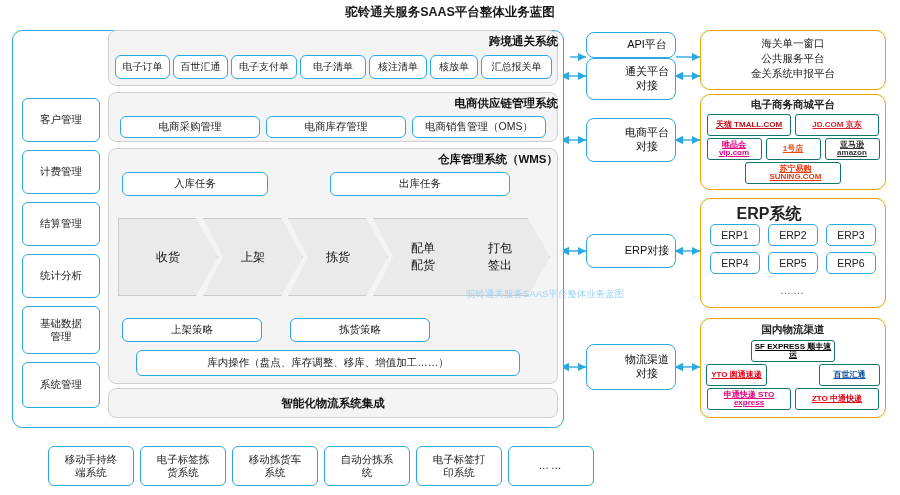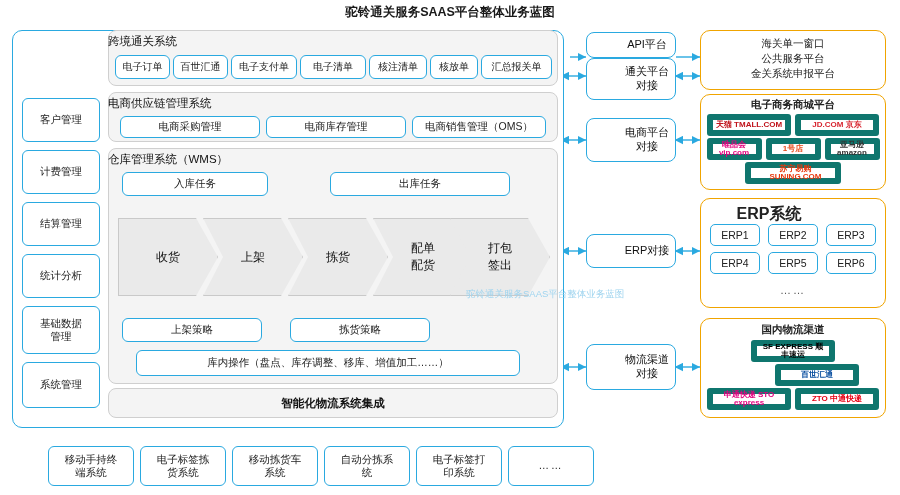--- a/index.html
+++ b/index.html
@@ -27,21 +27,21 @@
   }
   .bluebox {
     border:1px solid #2aa9e0; border-radius:6px; background:#ffffff; color:#222;
     font-size:10.5px;
   }
   .bluebox.sm { font-size:10px; }
   .grayzone {
     border:1px solid #cfcfcf; border-radius:8px; background:#f4f4f4;
   }
   .sec-title {
-    position:absolute; text-align:left; font-size:11.5px; font-weight:normal; color:#111;
+    position:absolute; text-align:right; font-size:11.5px; font-weight:bold; color:#111;
   }
   .orangebox {
     border:1.5px solid #f0a400; border-radius:10px; background:#ffffff;
   }
   .platformbox {
     border:1.5px solid #2aa9e0; border-radius:8px; background:#ffffff;
     font-size:11px; font-weight:normal; color:#111;padding-left:32px;
   }
   .chev {
     position:absolute; box-sizing:border-box;
@@ -54,21 +54,21 @@
   .wm {
     position:absolute; font-size:9.5px; color:#9fd4ef; white-space:nowrap;
   }
   .dots { letter-spacing:2px; }
   .logoRow { position:absolute; display:flex; gap:4px; align-items:center; justify-content:center; }
   .logo {
     border-radius:3px; display:flex; align-items:center; justify-content:center;
     font-size:8px; font-weight:bold; color:#fff; box-sizing:border-box;
     padding:0 2px; text-align:center; line-height:1;
   }
-  .logo.w { background:#fff; color:#333; border:6px solid #0f766e; }
+  .logo.w { background:#fff; color:#333; border:1px solid #0f766e;text-decoration:underline; }
   .erp-grid { position:absolute; display:grid; grid-template-columns:repeat(3,1fr); gap:6px 8px; }
   .erp-cell { border:1px solid #2aa9e0; border-radius:5px; background:#fff; height:20px;
     display:flex; align-items:center; justify-content:center; font-size:10.5px; }
   .centerdots { position:absolute; text-align:center; font-size:11px; color:#555; }
   svg.lines { position:absolute; left:0; top:0; width:900px; height:495px; pointer-events:none; }
 </style>
 </head>
 <body>
 
 <div class="title">驼铃通关服务SAAS平台整体业务蓝图</div>
@@ -191,20 +191,21 @@
   <div class="erp-cell">ERP6</div>
 </div>
 <div class="centerdots dots" style="left:700px; top:284px; width:186px;">……</div>
 
 <div class="box orangebox" style="left:700px; top:318px; width:186px; height:100px;"></div>
 <div style="position:absolute; left:700px; top:323px; width:186px; text-align:center; font-size:10.5px; font-weight:bold;">国内物流渠道</div>
 <div class="logoRow" style="left:706px; top:340px; width:174px;">
   <div class="logo w" style="width:84px; height:22px; color:#000;">SF EXPRESS 顺丰速运</div>
 </div>
 <div class="logoRow" style="left:706px; top:364px; width:174px;">
+  <div class="logo w" style="width:84px; height:22px; color:#e60012;">YTO 圆通速递</div>
   <div class="logo w" style="width:84px; height:22px; color:#0a4fa0;margin-left:48px;">百世汇通</div>
 </div>
 <div class="logoRow" style="left:706px; top:388px; width:174px;">
   <div class="logo w" style="width:84px; height:22px; color:#e4007f;">申通快递 STO express</div>
   <div class="logo w" style="width:84px; height:22px; color:#e60012;">ZTO 中通快递</div>
 </div>
 
 <div class="box bluebox" style="left:48px; top:446px; width:86px; height:40px; white-space:pre-line;">移动手持终
 端系统</div>
 <div class="box bluebox" style="left:140px; top:446px; width:86px; height:40px; white-space:pre-line;">电子标签拣

